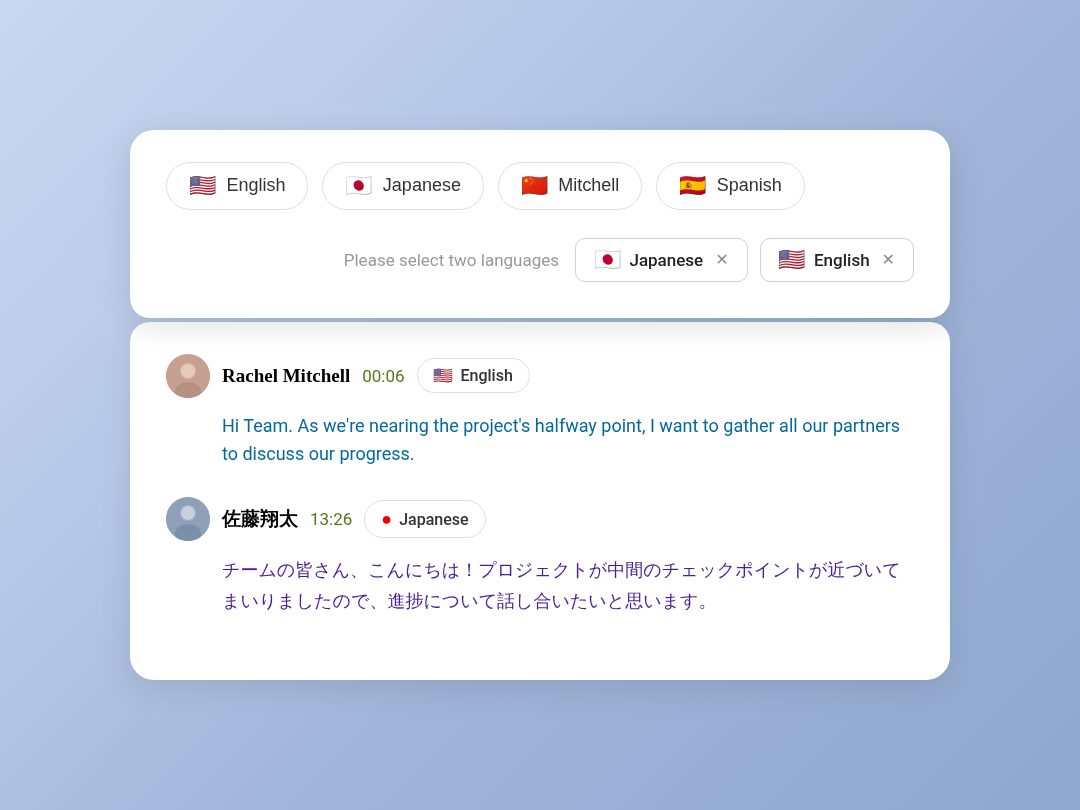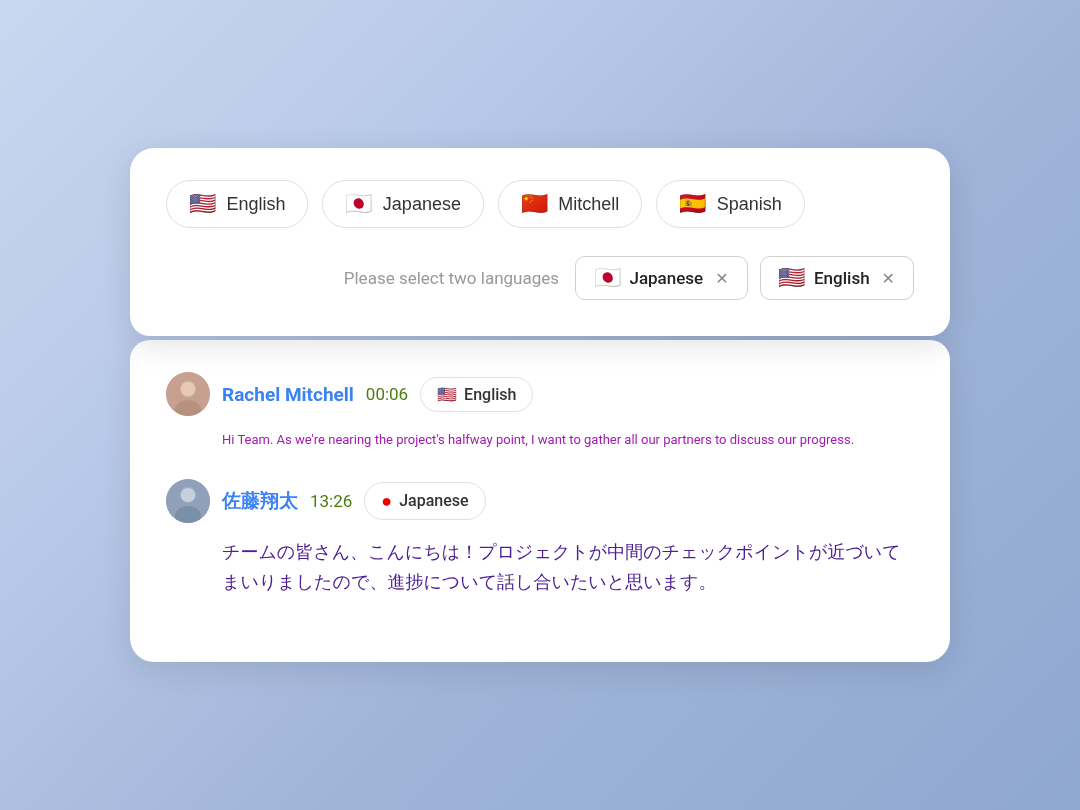--- a/index.html
+++ b/index.html
@@ -141,21 +141,22 @@
       background: linear-gradient(135deg, #c8a0a0, #d4b0a0);
     }
 
     .avatar-male {
       background: linear-gradient(135deg, #a0b0c8, #90a0b8);
     }
 
     .speaker-name {
       font-size: 19px;
       font-weight: 700;
-      color: #3b82f6;
+      color: #000000;
+      font-family: Liberation Serif, serif;
     }
 
     .timestamp {
       font-size: 17px;
       color: #4d7c0f;
       font-weight: 400;
     }
 
     .lang-badge {
       display: flex;
@@ -164,23 +165,23 @@
       padding: 7px 16px;
       border: 1.5px solid #e0e0e0;
       border-radius: 50px;
       background: #ffffff;
       font-size: 16px;
       font-weight: 500;
       color: #333;
     }
 
     .message-text {
-      font-size: 13px;
+      font-size: 18px;
       line-height: 1.6;
-      color: #a21caf;
+      color: #0369a1;
       padding-left: 56px;
     }
 
     .message-text-japanese {
       font-size: 18px;
       line-height: 1.7;
       color: #4c1d95;
       padding-left: 56px;
     }
   </style>

